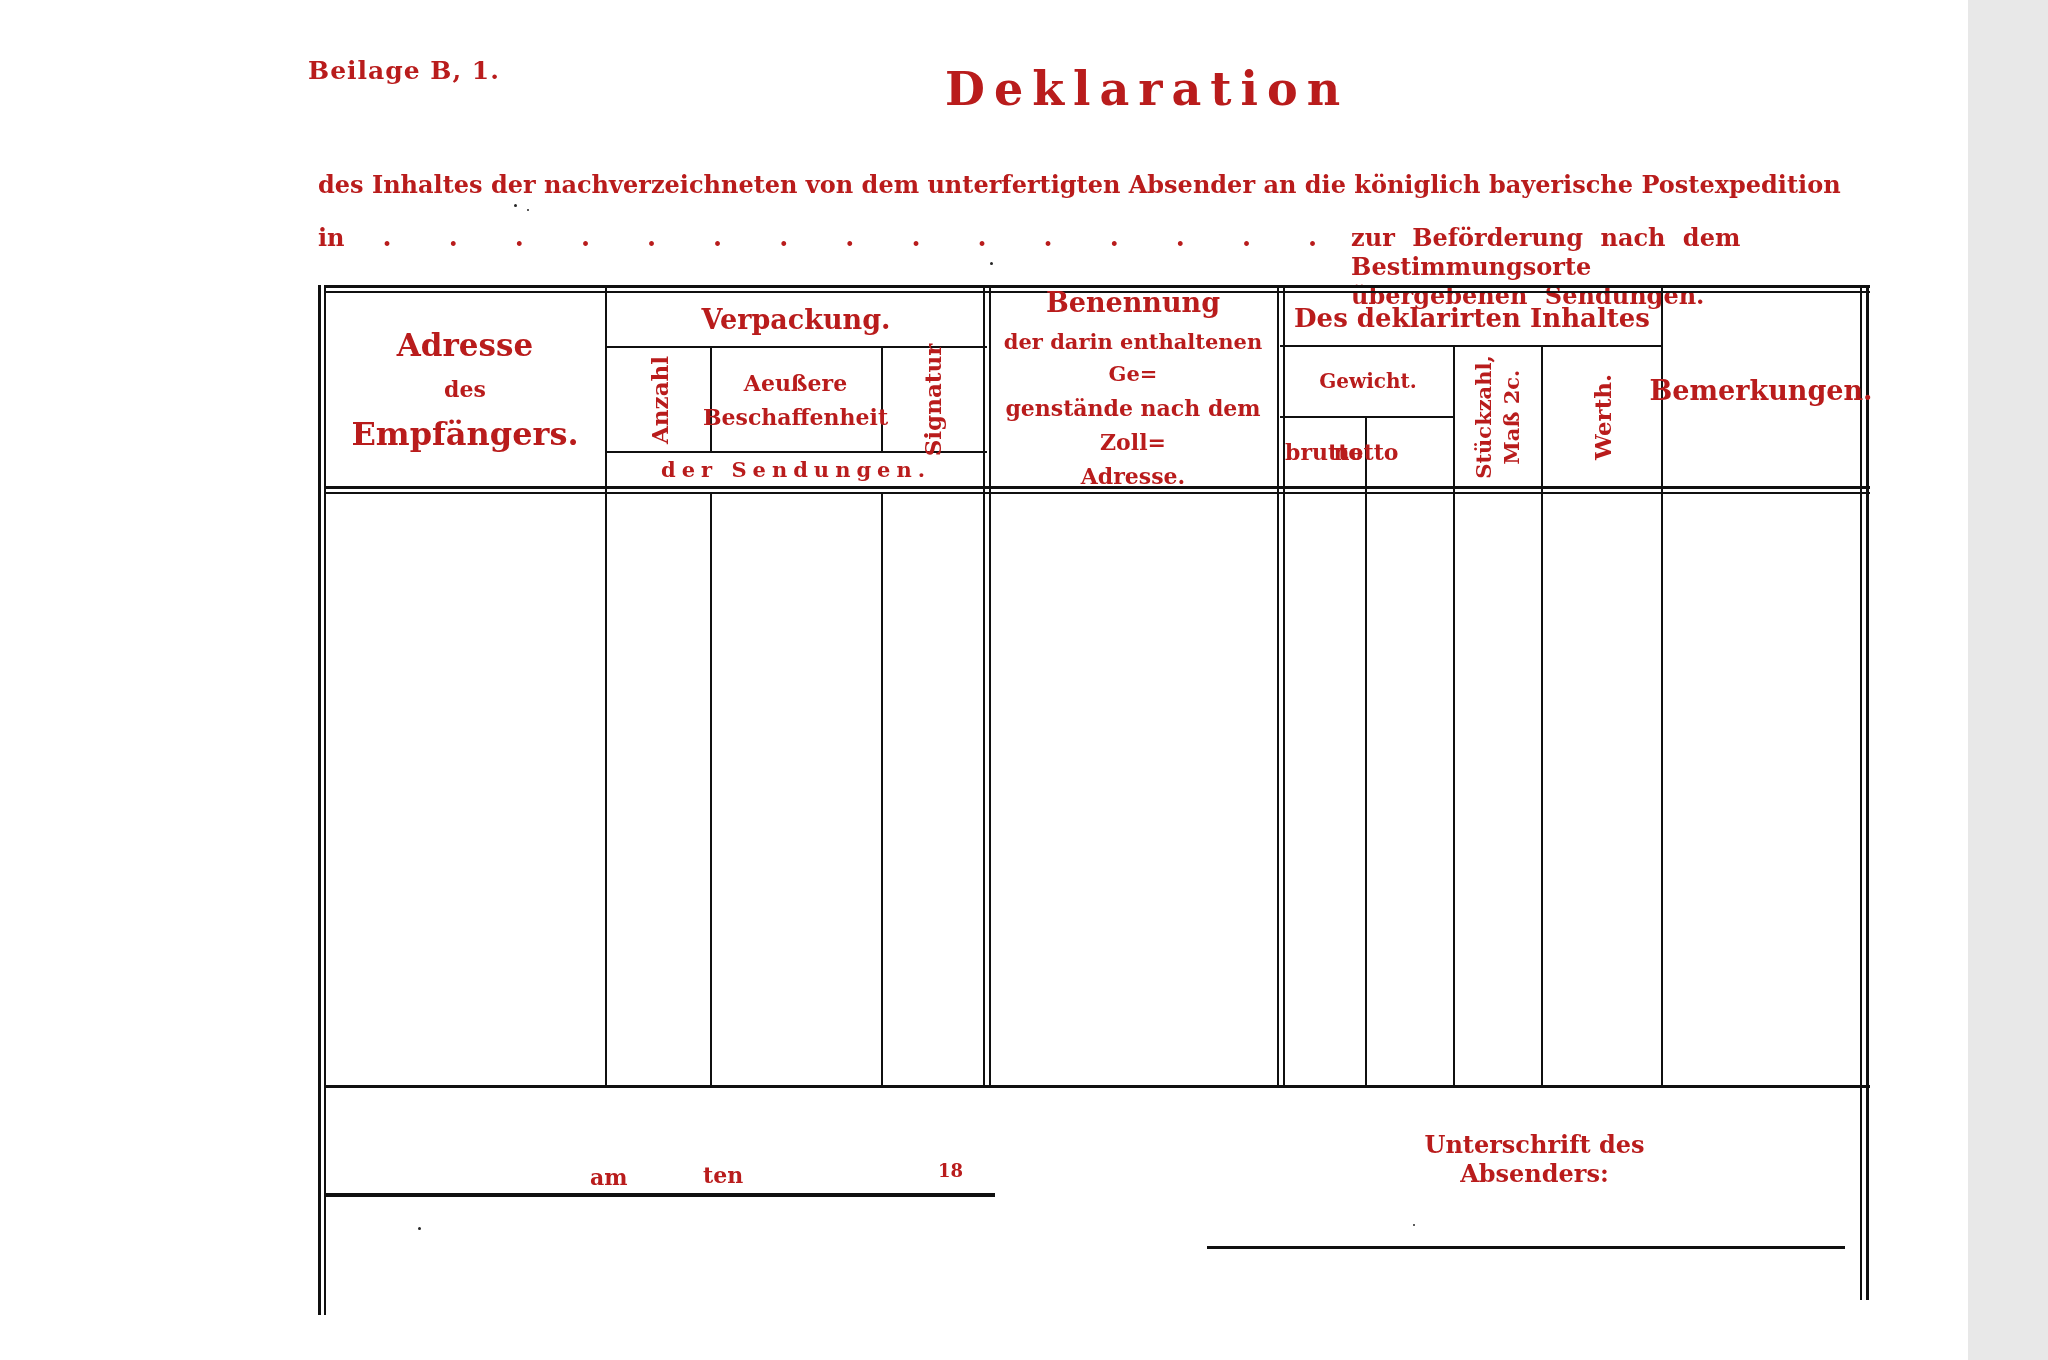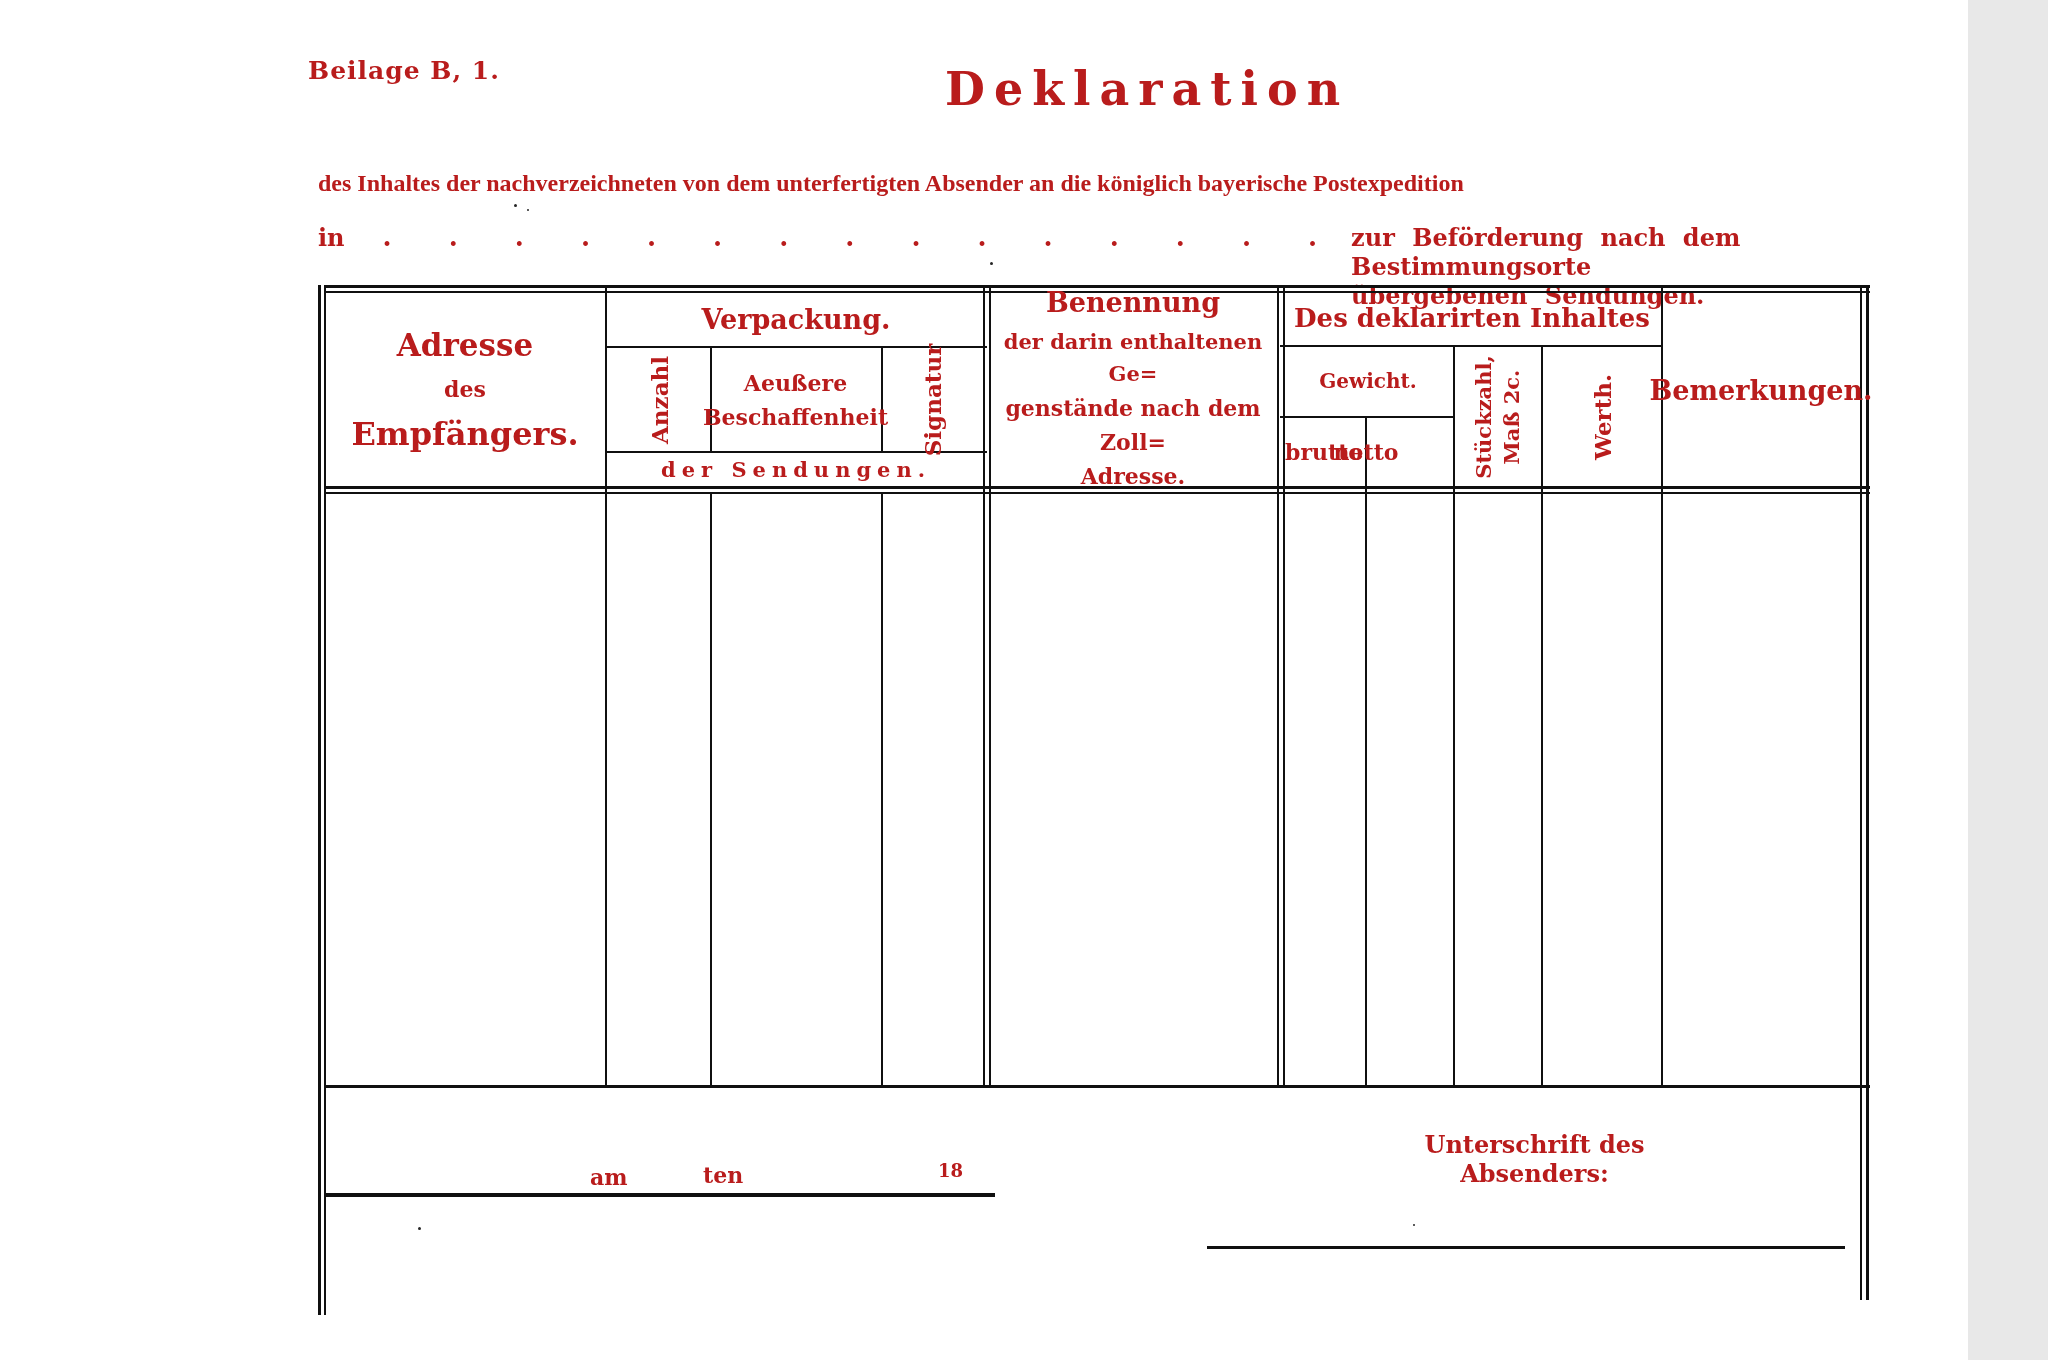--- a/index.html
+++ b/index.html
@@ -28,21 +28,21 @@
   
   #annotation{left:308px;top:56px;font-size:25px;letter-spacing:1px;}
   #title{left:945px;top:62px;width:400px;text-align:center;font-size:46px;letter-spacing:9px;}
   
   #intro-line1{
     left:318px;top:170px;width:1474px;
     font-size:24px;font-weight:bold;
     text-align:justify;text-align-last:justify;
     white-space:nowrap;display:flex;justify-content:space-between;
   }
-  #intro-line1 span{flex:0 0 auto;font-family:Liberation Serif, serif;}
+  #intro-line1 span{flex:0 0 auto;}
   #intro-line2{
     left:318px;top:222px;width:1430px;
     font-size:24px;font-weight:bold;
     display:flex;align-items:baseline;
   }
   #intro-dots{letter-spacing:24px;margin-left:38px;margin-right:10px;font-size:26px;}
   #intro-line2-text{flex:1;word-spacing:9px;}
 </style>
 </head>
 <body>

